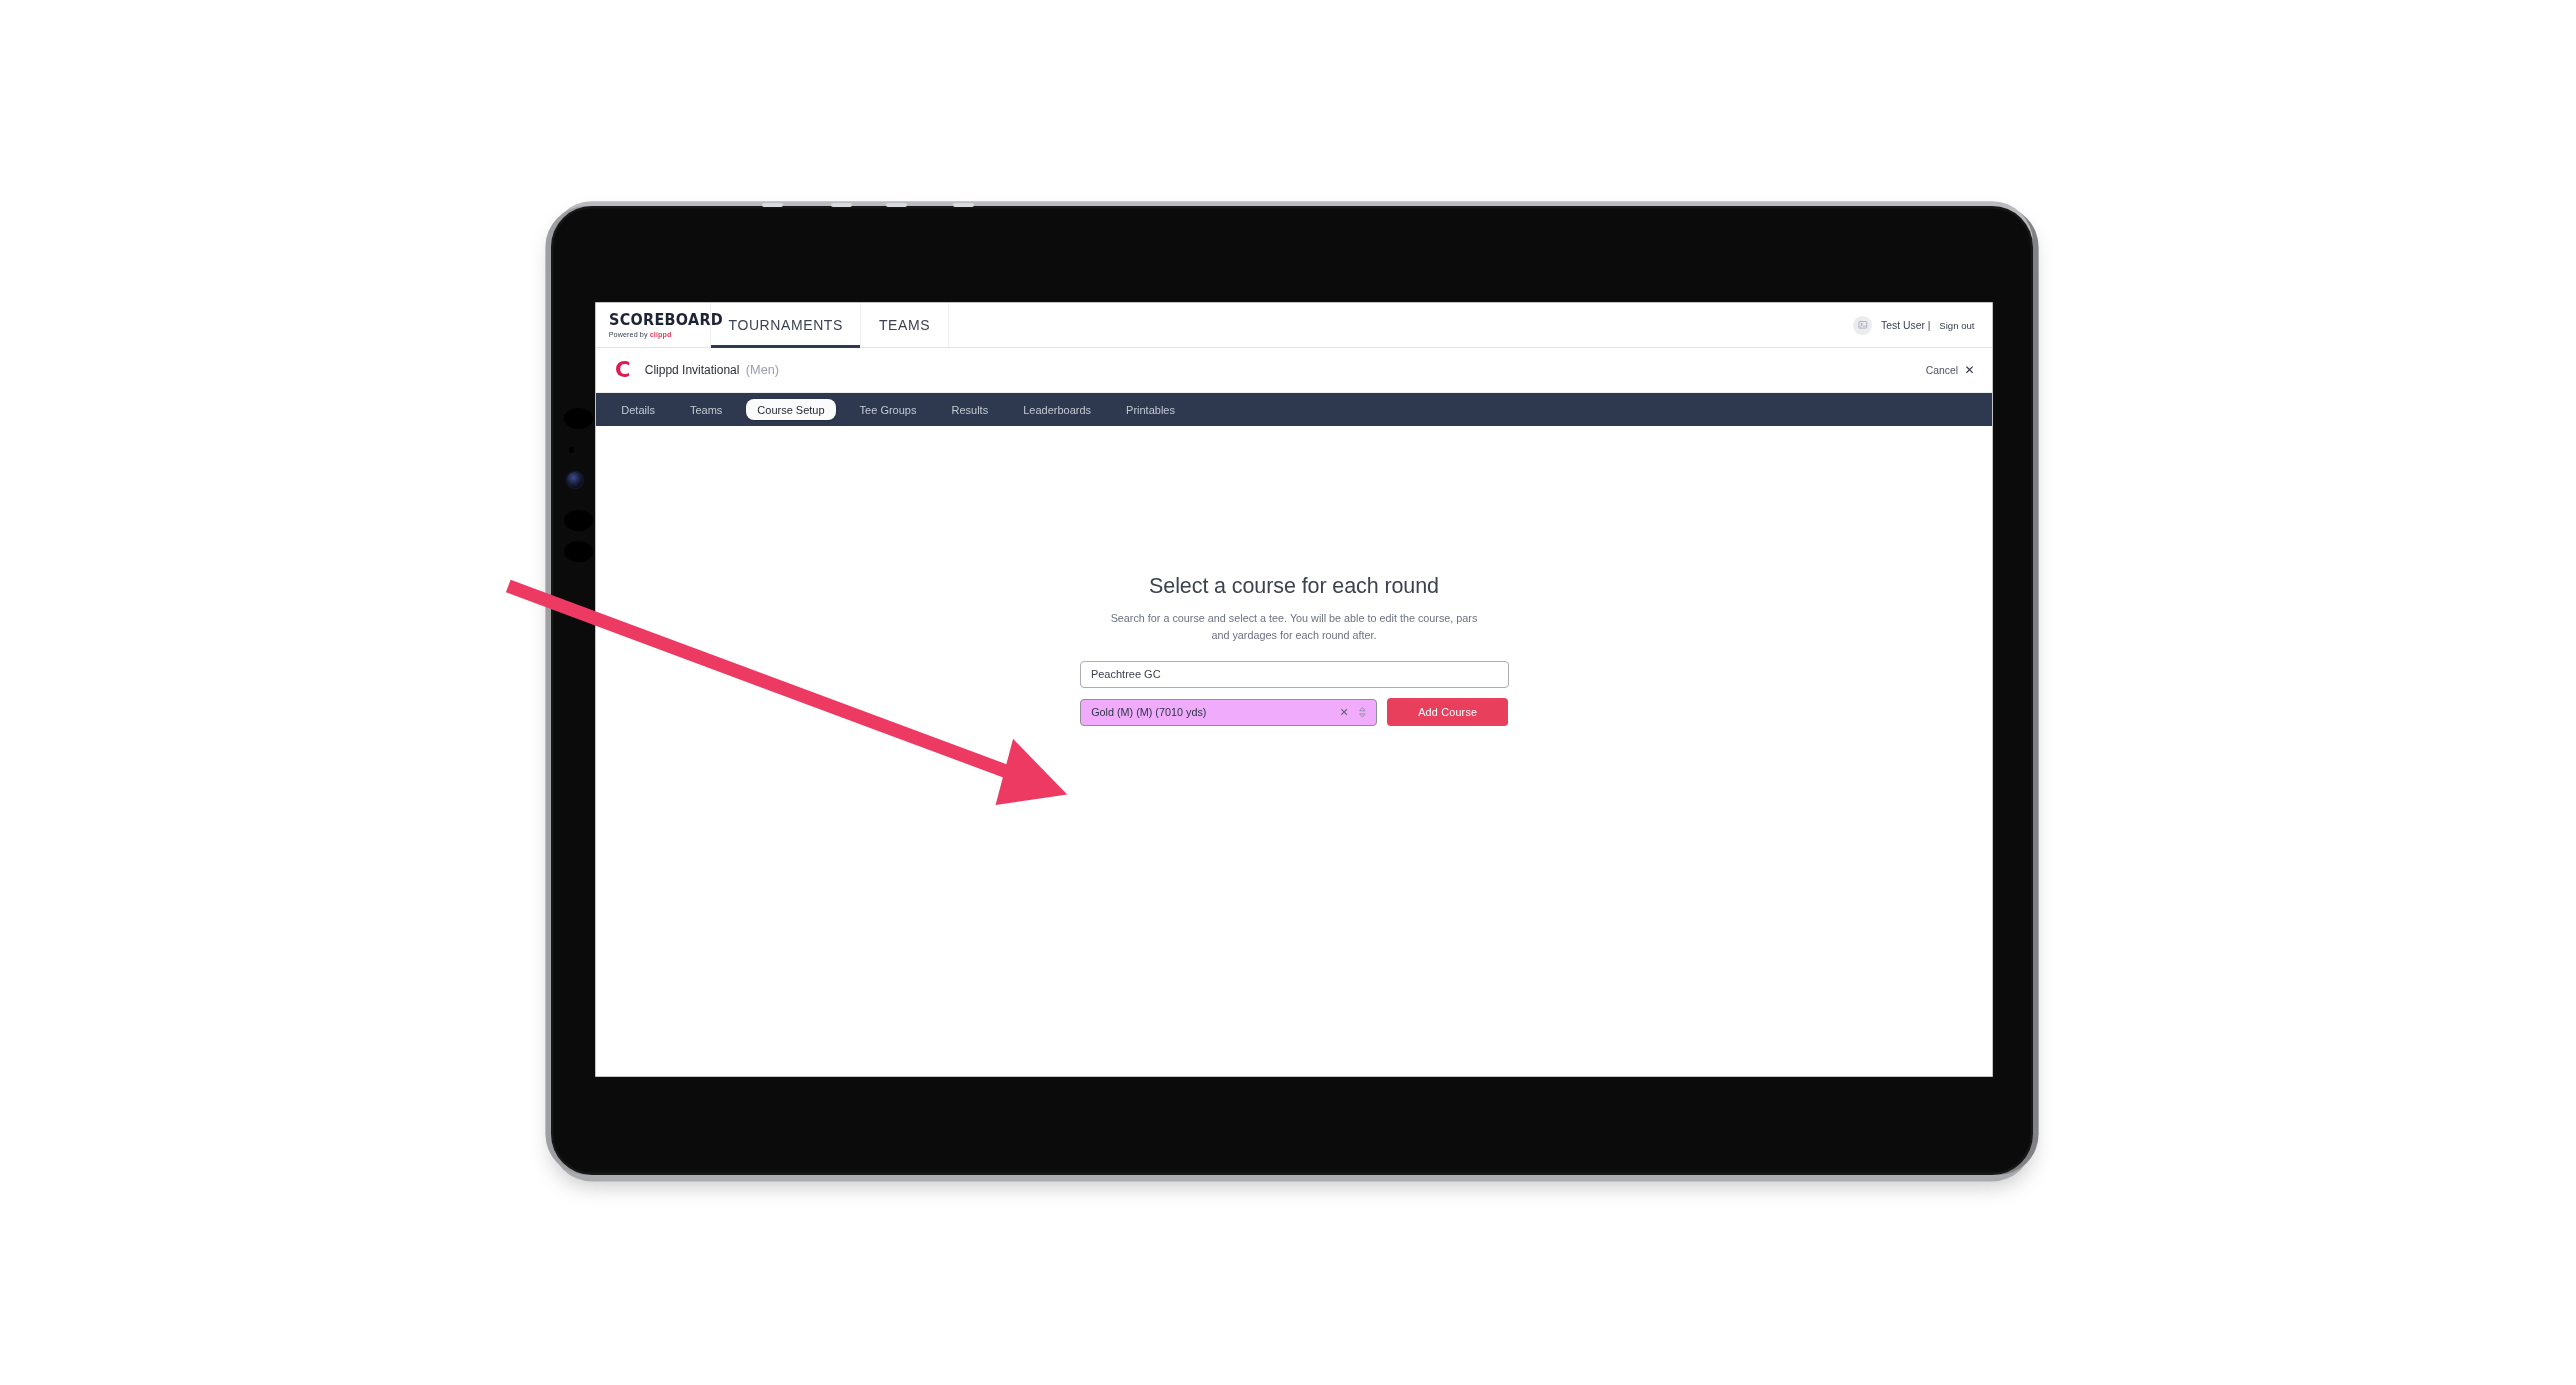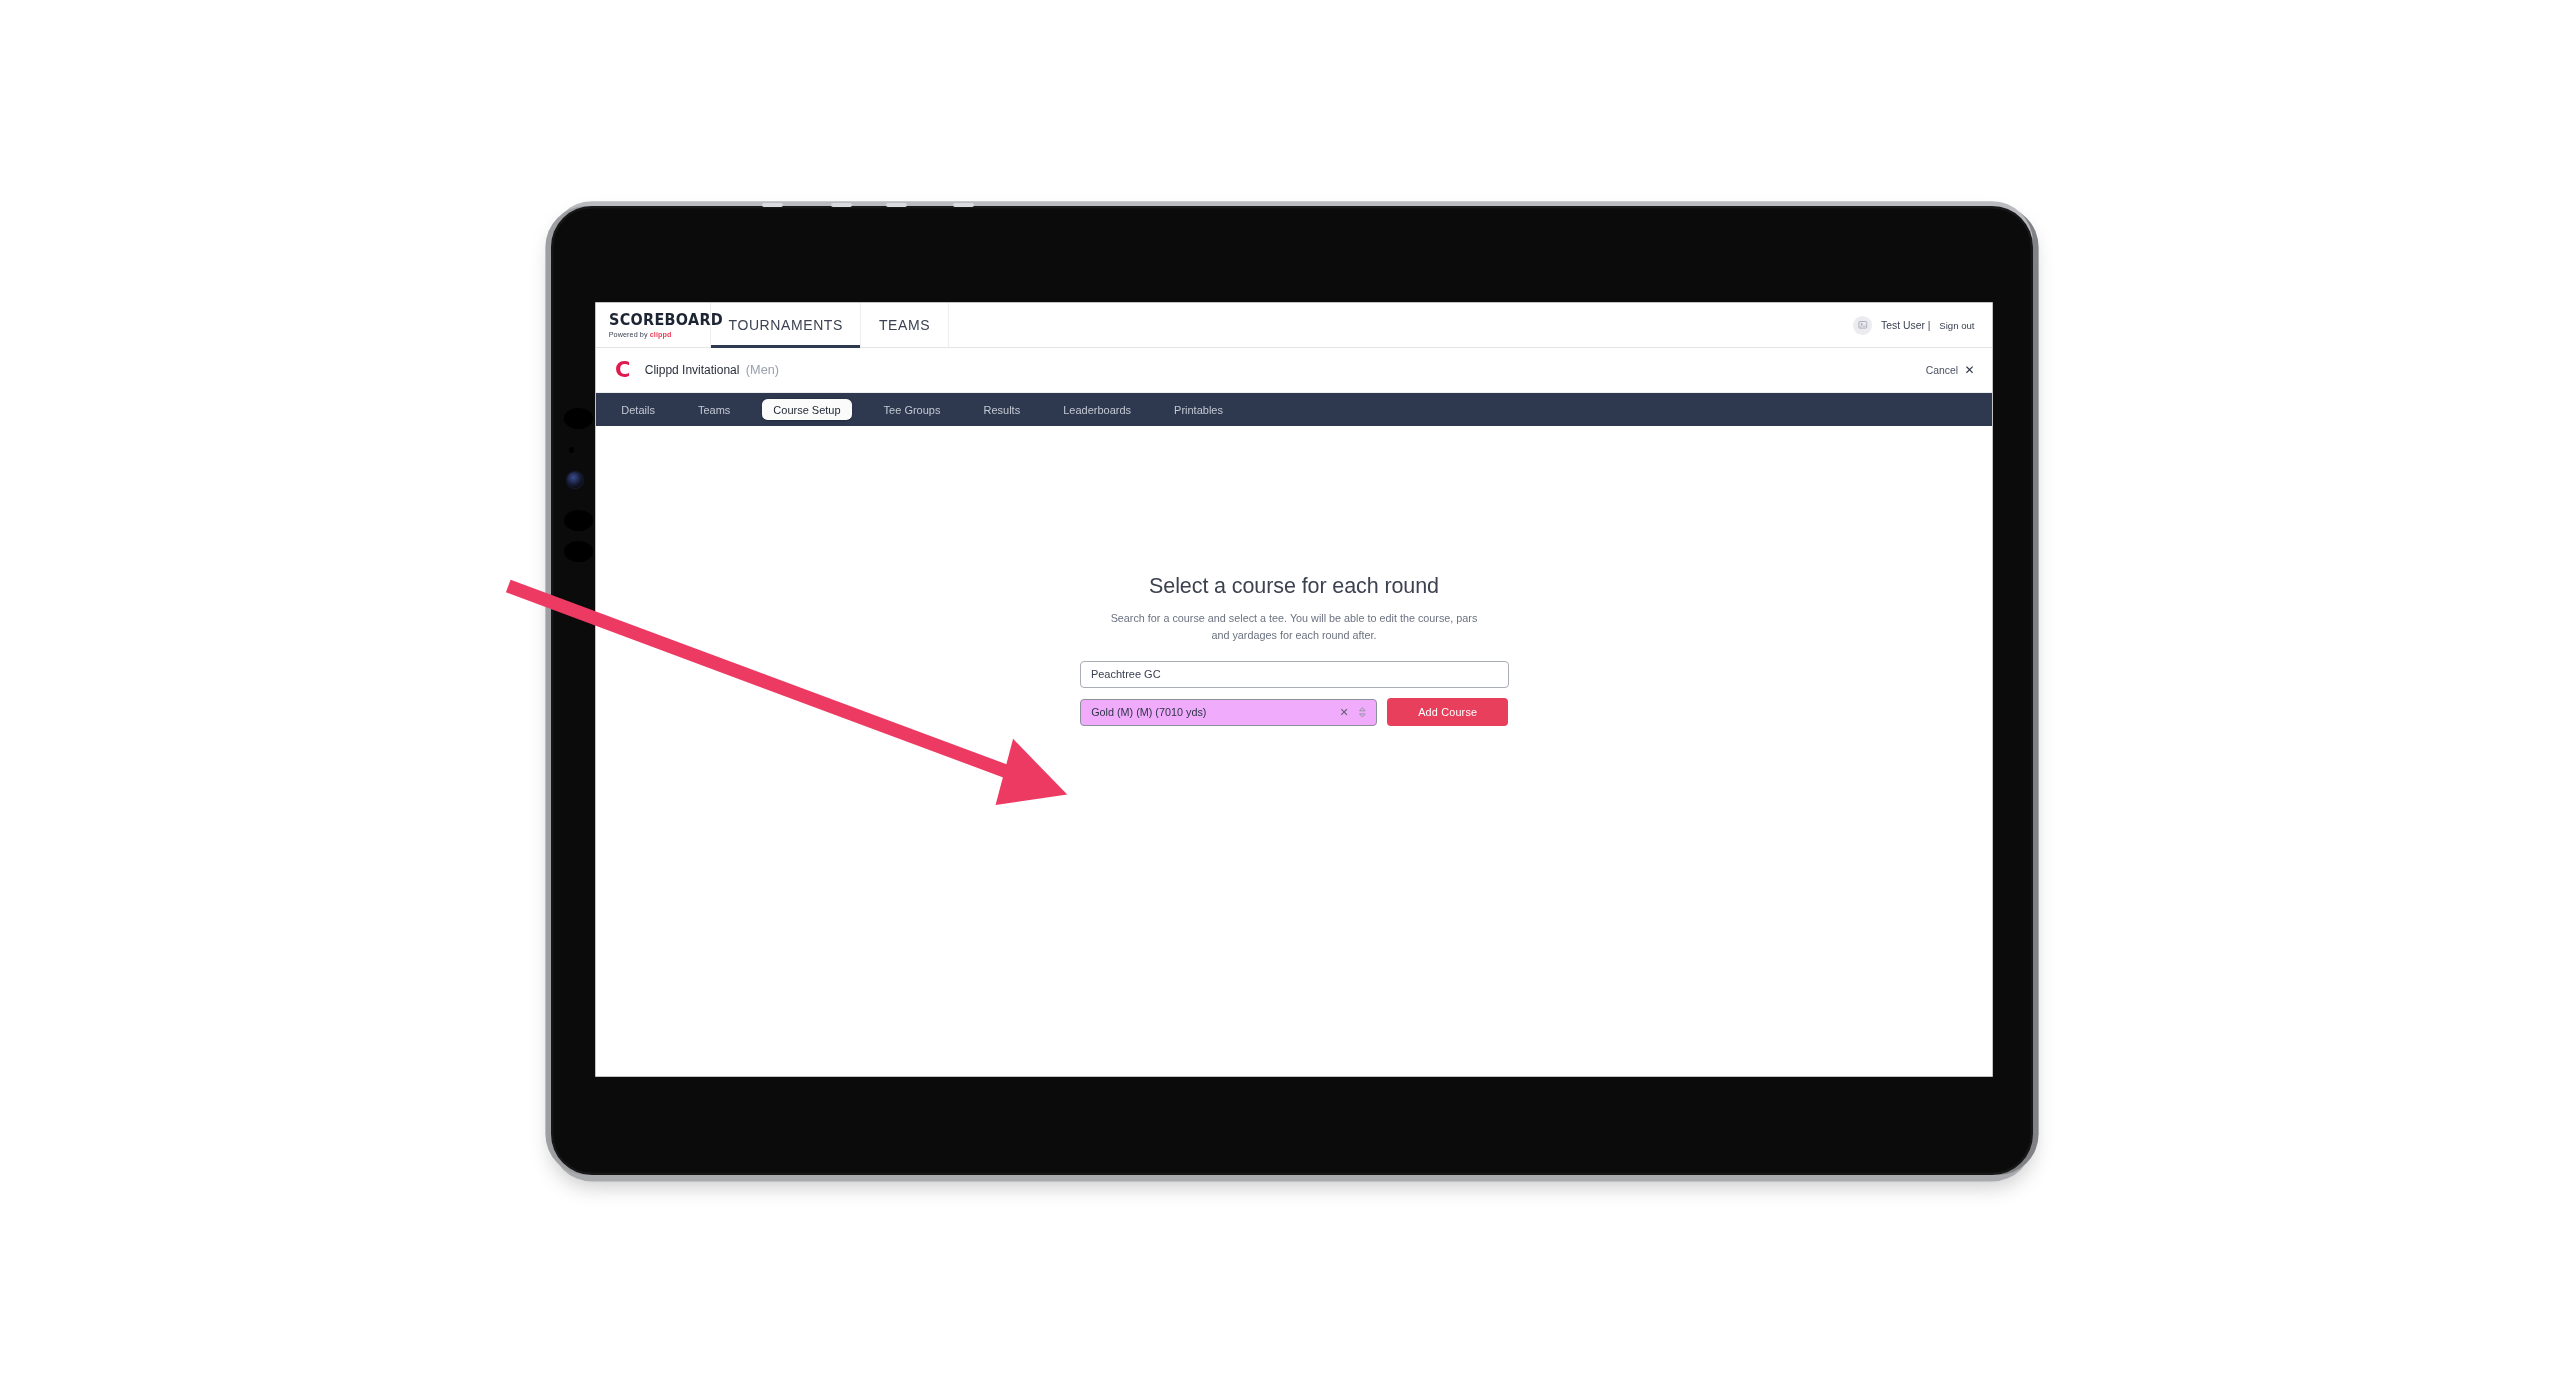--- a/index.html
+++ b/index.html
@@ -196,35 +196,36 @@
   }
   .cancel-x { font-size: 12px; color: #2f3545; line-height: 1; }
 
   
   .tabstrip {
     background: #2e3950;
     height: 33px;
     display: flex;
     align-items: center;
     padding-left: 14.3px;
-    gap: 21px;
+    gap: 13px;
   }
   .tab {
     font-size: 11px;
     color: #c3c8d2;
     padding: 4.8px 11px;
     border-radius: 5.6px;
     cursor: pointer;
     white-space: nowrap;
   }
   .tab.active {
     background: #fbfbfc;
     color: #1e2430;
     font-weight: 400;
     box-shadow: 0 0.8px 2.4px rgba(0,0,0,0.25);
+    border-radius: 8px;
   }
 
   
   .content {
     height: calc(100% - 124px);
     background: #ffffff;
     display: flex;
     flex-direction: column;
     align-items: center;
     padding-top: 148px;

